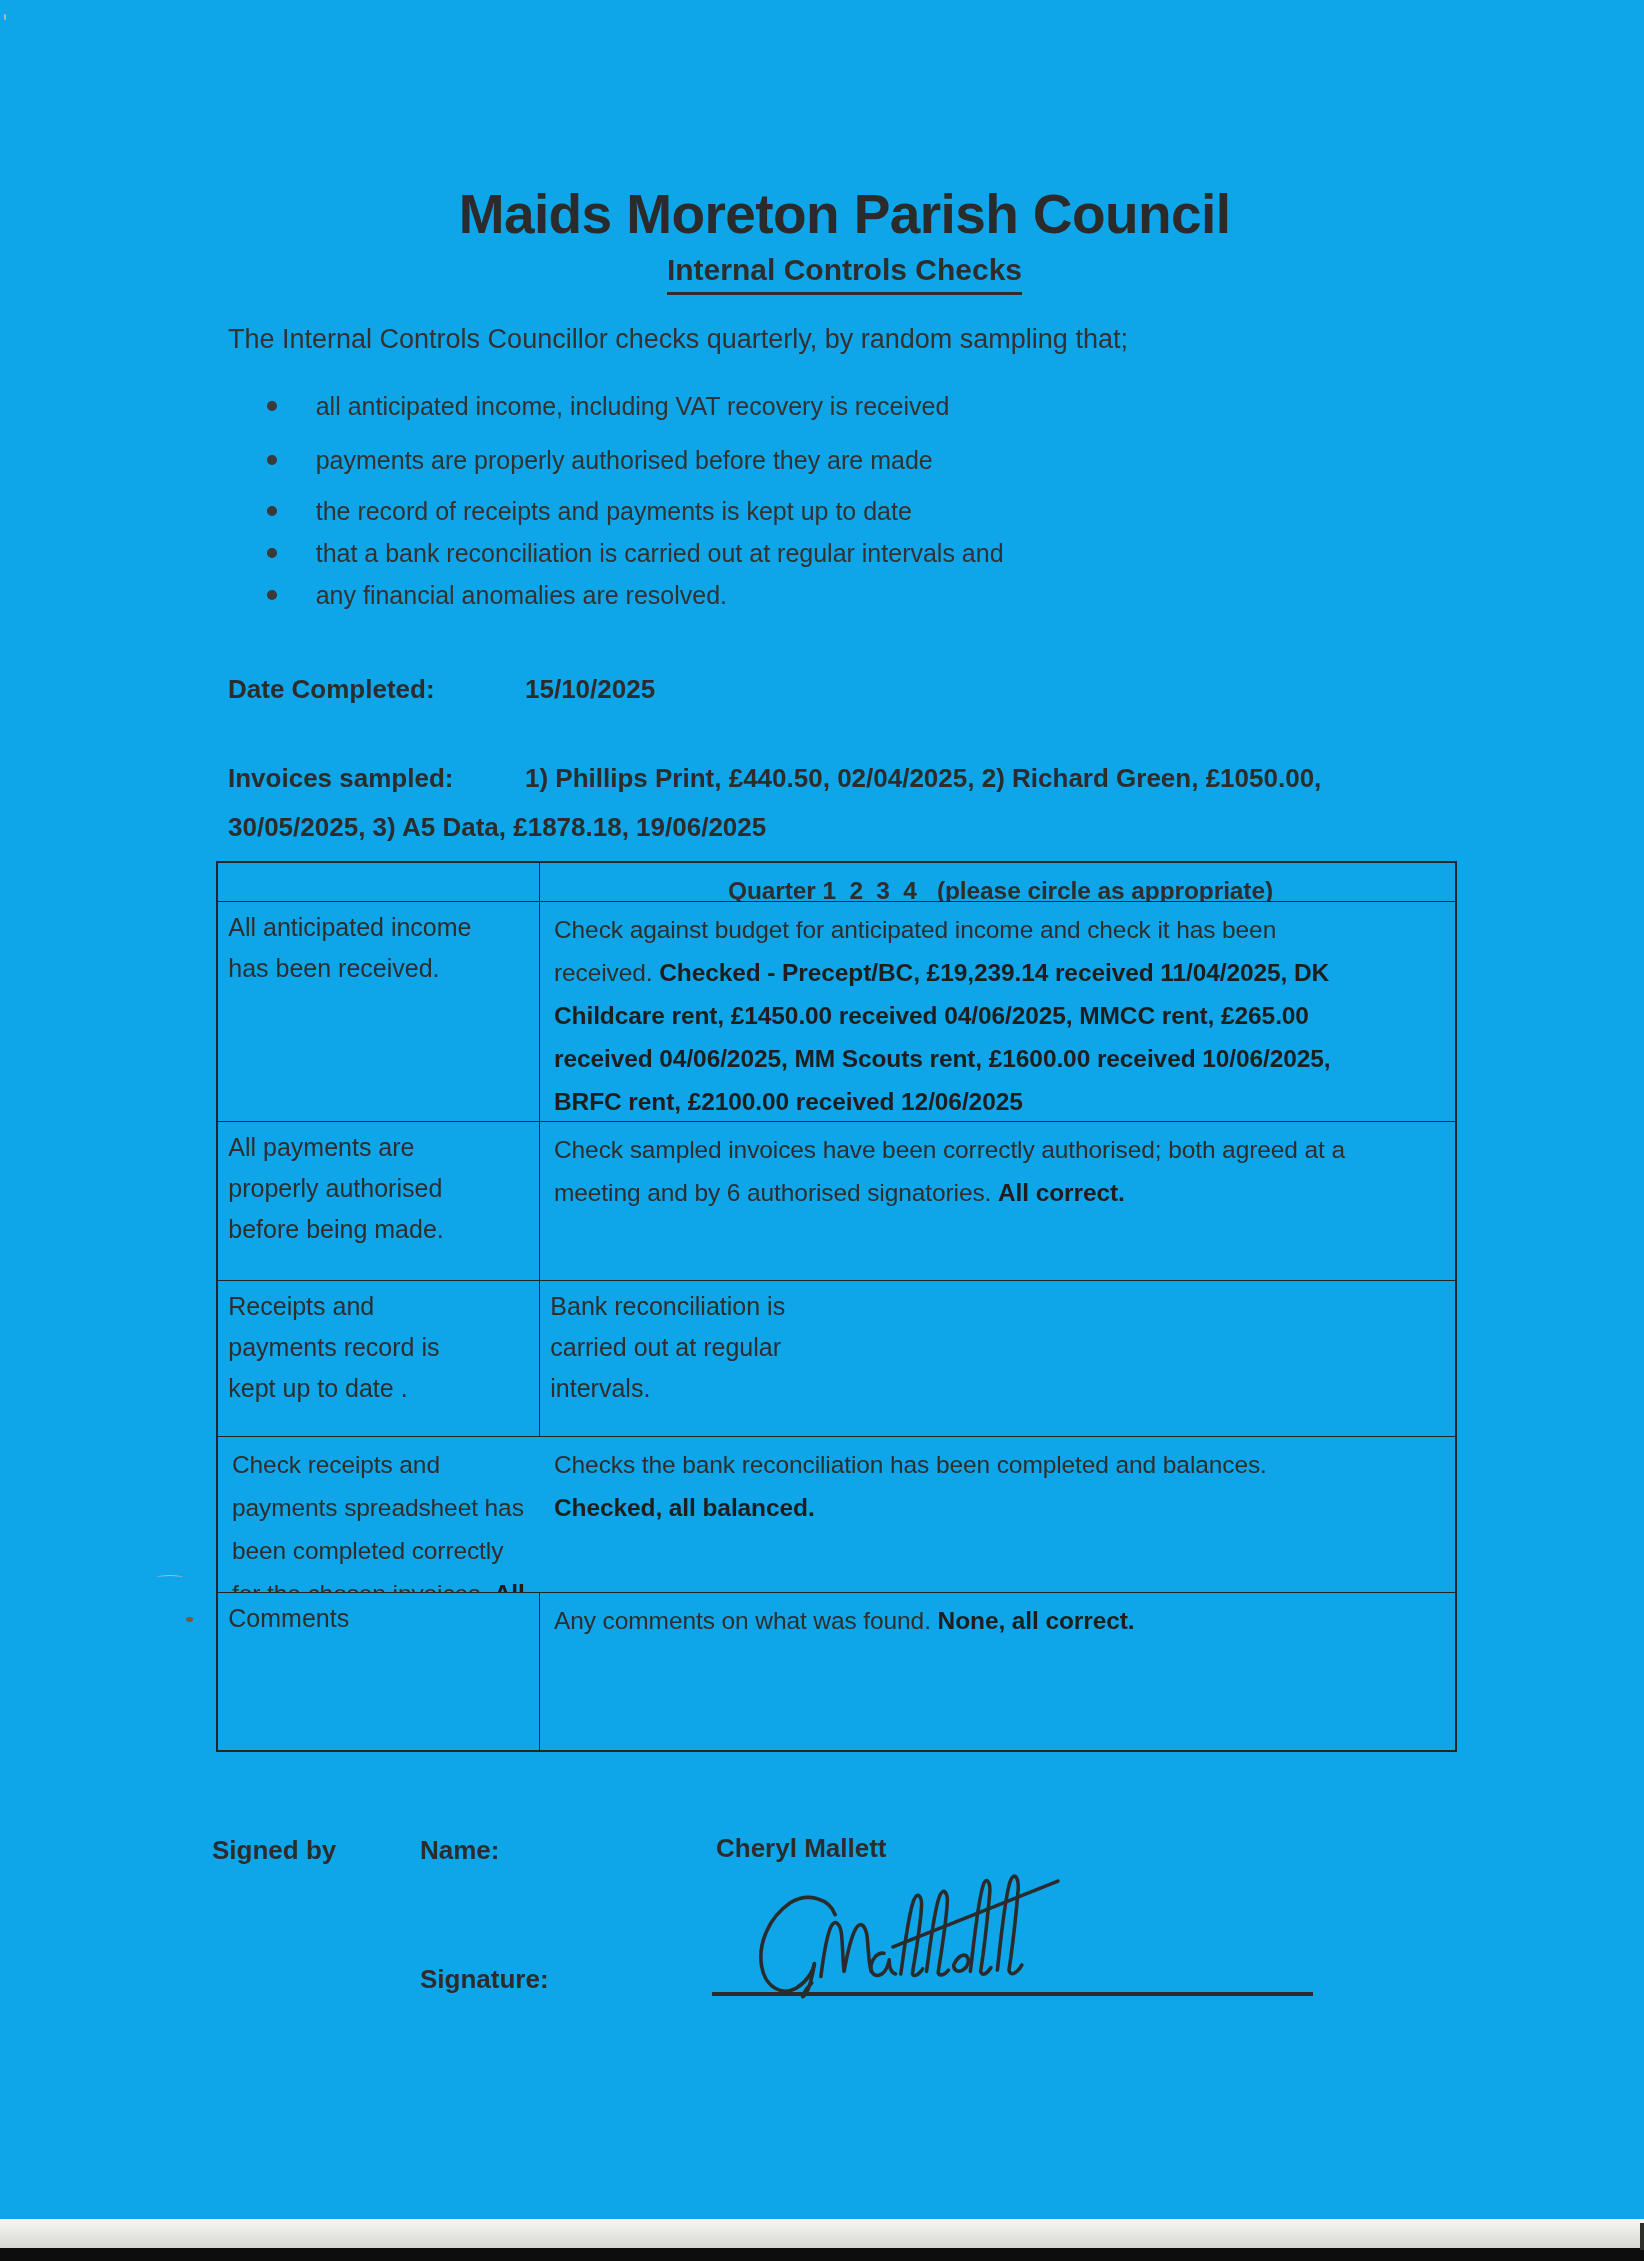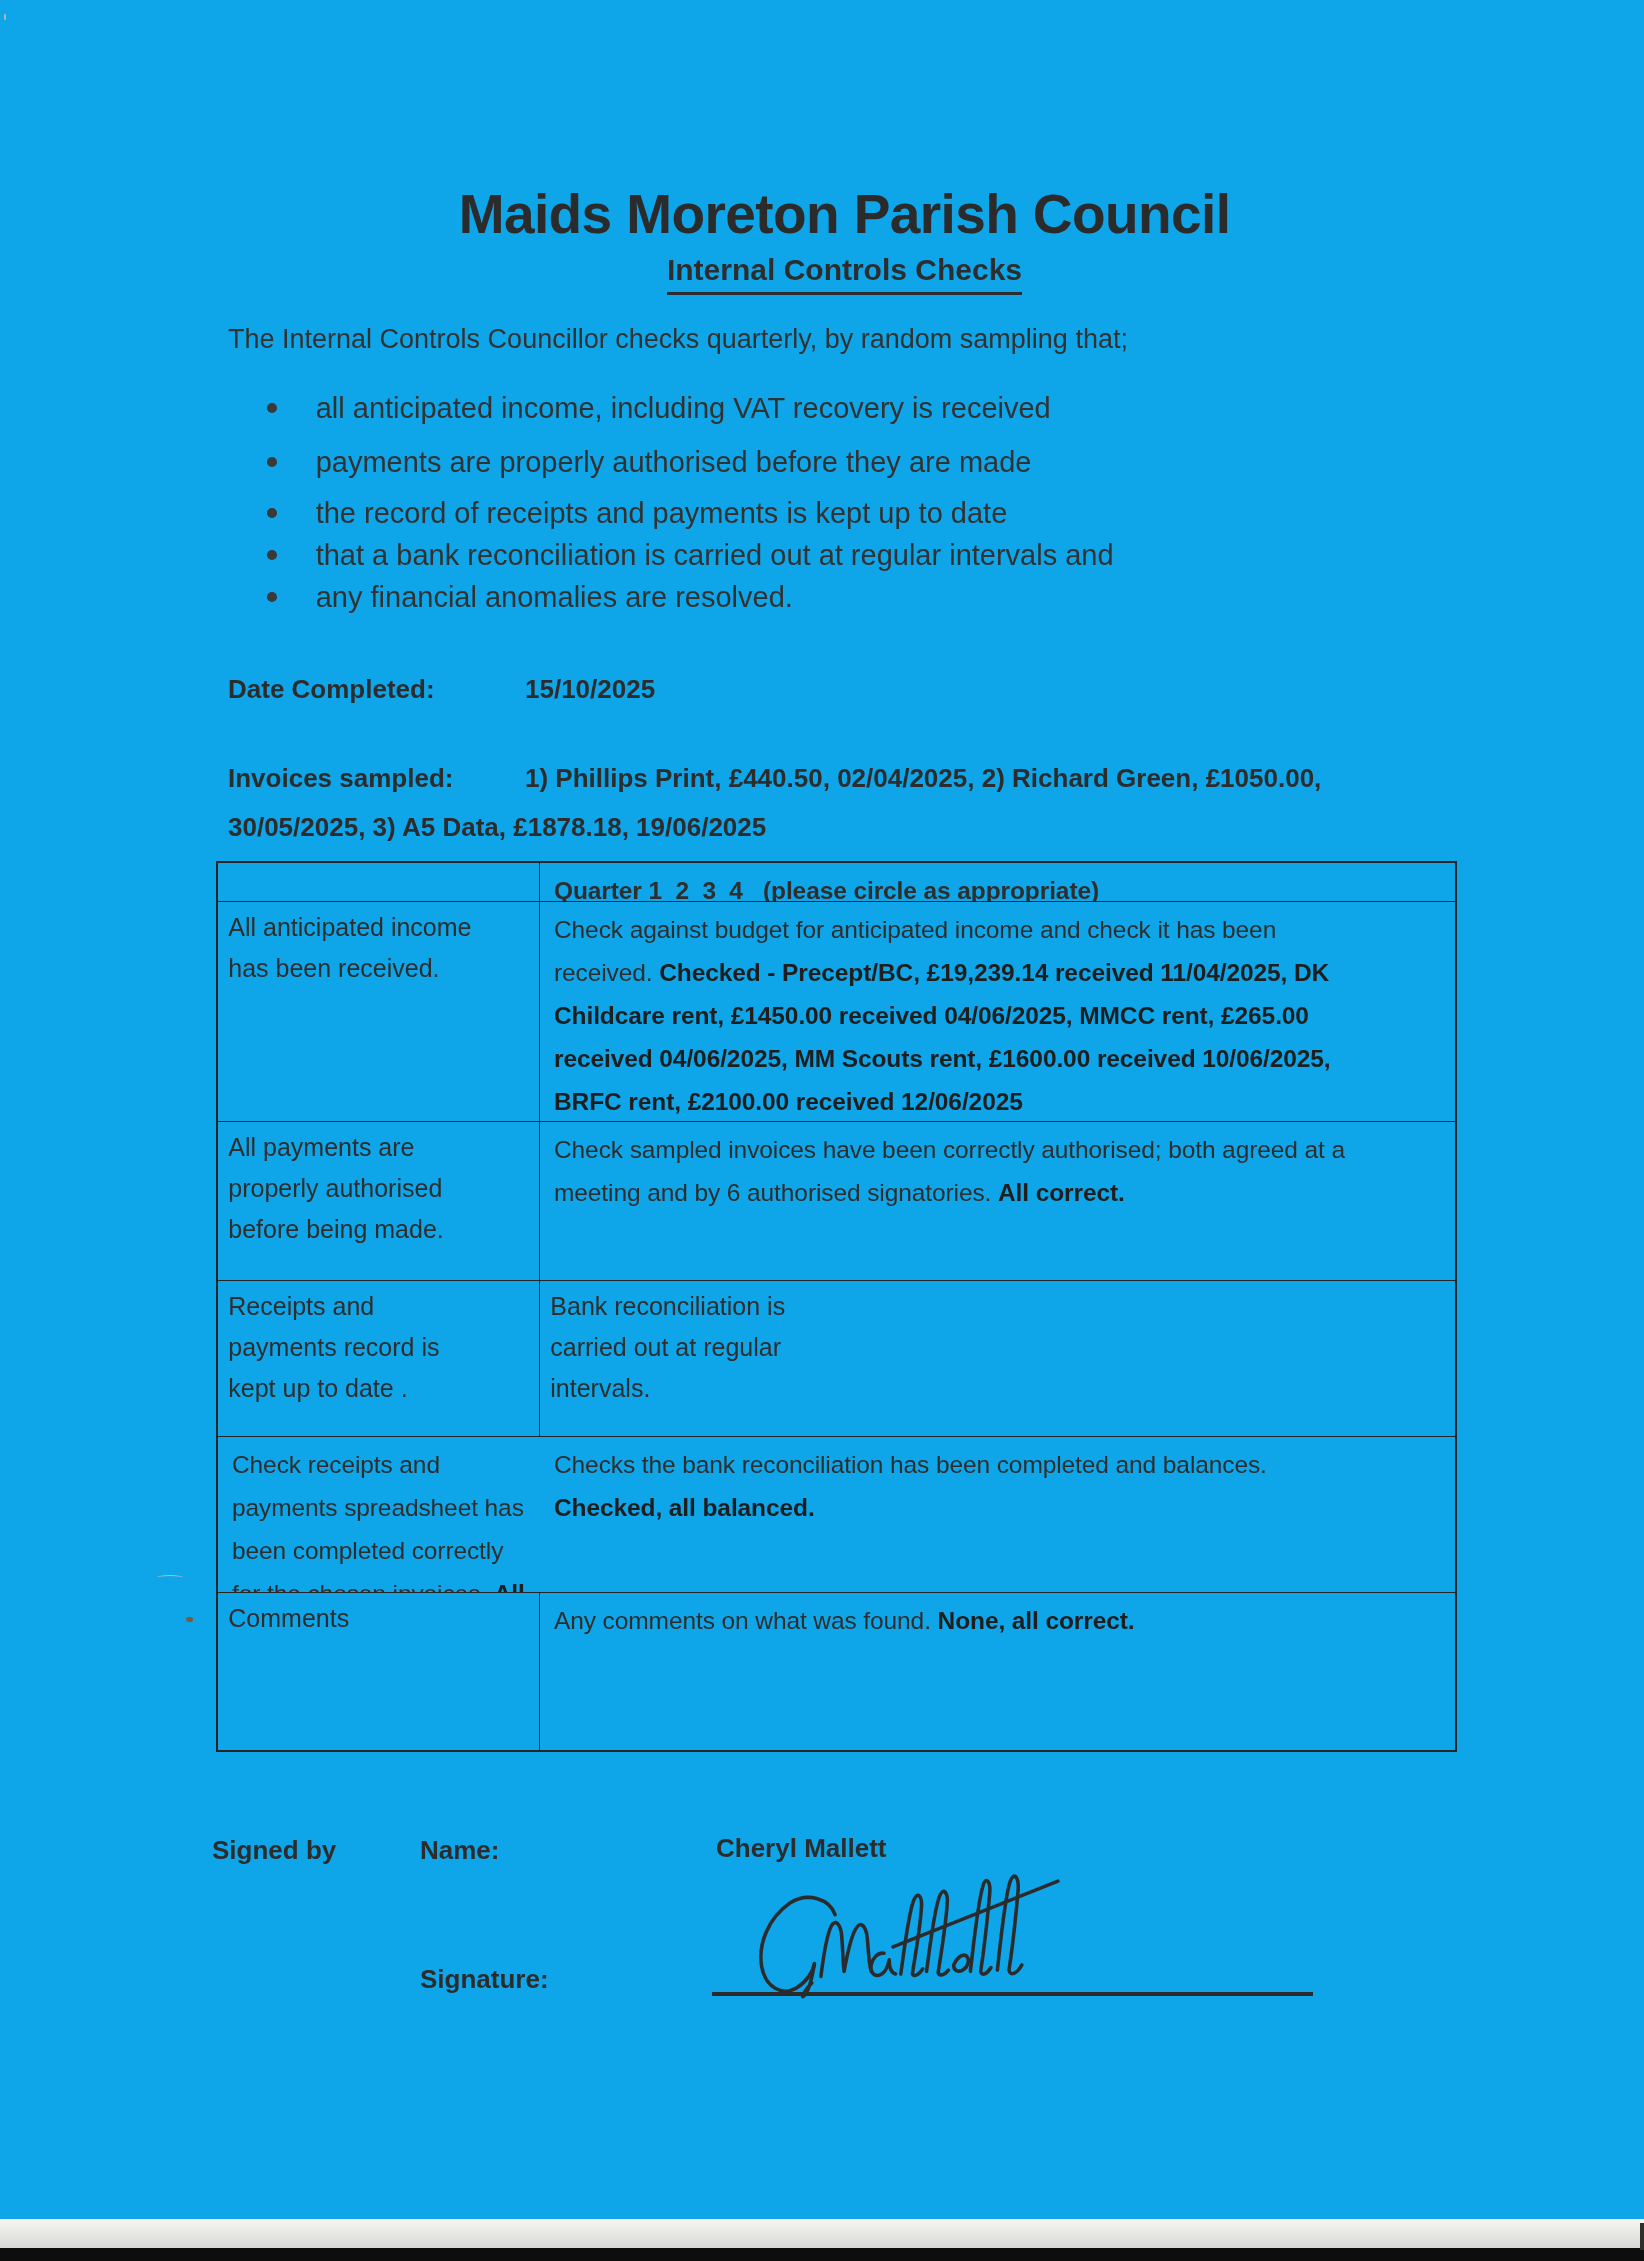--- a/index.html
+++ b/index.html
@@ -19,21 +19,21 @@
     font-size:55px;font-weight:700;letter-spacing:-0.6px;color:#2b2b2b;
     white-space:pre;
   }
   .subtitle-wrap{left:45px;top:253px;width:1599px;text-align:center;}
   .doc-subtitle{
     display:inline-block;font-size:30px;font-weight:700;color:#2d2d2d;
     border-bottom:3.2px solid #2d2d2d;padding-bottom:4.5px;white-space:pre;
   }
   
   .intro{left:228px;top:324px;width:1096px;font-size:27px;color:#323232;}
-  .bullet-line{left:267px;width:1096px;font-size:29px;color:#323232;}
+  .bullet-line{left:267px;width:1096px;font-size:25px;color:#323232;}
   .bullet-dot{
     display:inline-block;width:9.7px;height:9.7px;border-radius:50%;
     background:#3a3a3a;vertical-align:middle;margin-right:39px;margin-bottom:5.2px;
   }
   
   .meta{font-size:26px;font-weight:600;color:#2c2c2c;white-space:pre;}
   
   .ic-table{
     left:216px;top:861px;width:1241px;
     border:2.6px solid #262626;
@@ -42,21 +42,21 @@
     grid-template-rows:39px 220px 159px 156px 156px 157px;
     box-sizing:border-box;
   }
   .cell{box-sizing:border-box;overflow:hidden;}
   .cell.lft{border-right:1.9px solid #262626;padding:5.2px 5.2px 0 10.3px;
     font-size:25px;line-height:41px;color:#2e2e2e;white-space:pre-line;}
   .cell.rgt{padding:6.4px 9px 0 14px;font-size:24.5px;line-height:43px;
     color:#2e2e2e;letter-spacing:-0.1px;}
   .cell.bline{border-bottom:1.9px solid #262626;}
   .hdr-right{
-    font-size:26px;font-weight:700;color:#262626;
+    text-align:center;font-size:26px;font-weight:700;color:#262626;
     line-height:34px;white-space:pre;padding-top:3.9px;
   }
   .check-txt{white-space:pre-line;}
   .result-txt{white-space:pre-line;font-weight:700;color:#1e1e1e;}
   
   .sig-label{font-size:26px;font-weight:600;color:#2c2c2c;white-space:pre;}
   .sig-line{left:712px;top:1992px;width:601px;height:3.9px;background:#2b2b2b;}
   
   .speck{left:186px;top:1617px;width:7px;height:5.2px;border-radius:50% 40% 50% 60%;
     background:#7a5a40;}

